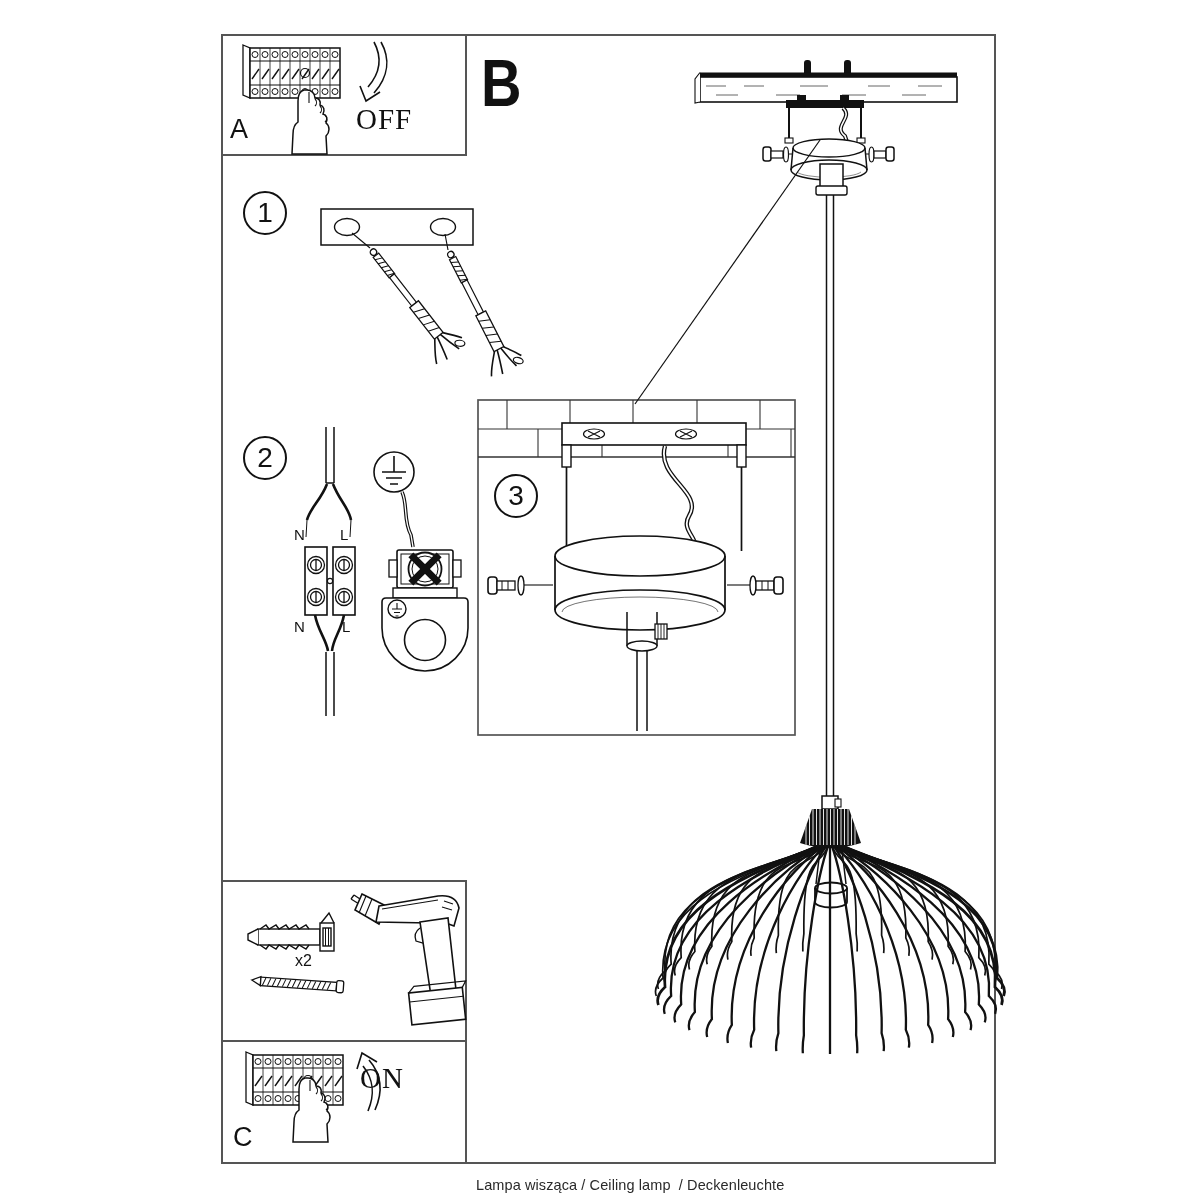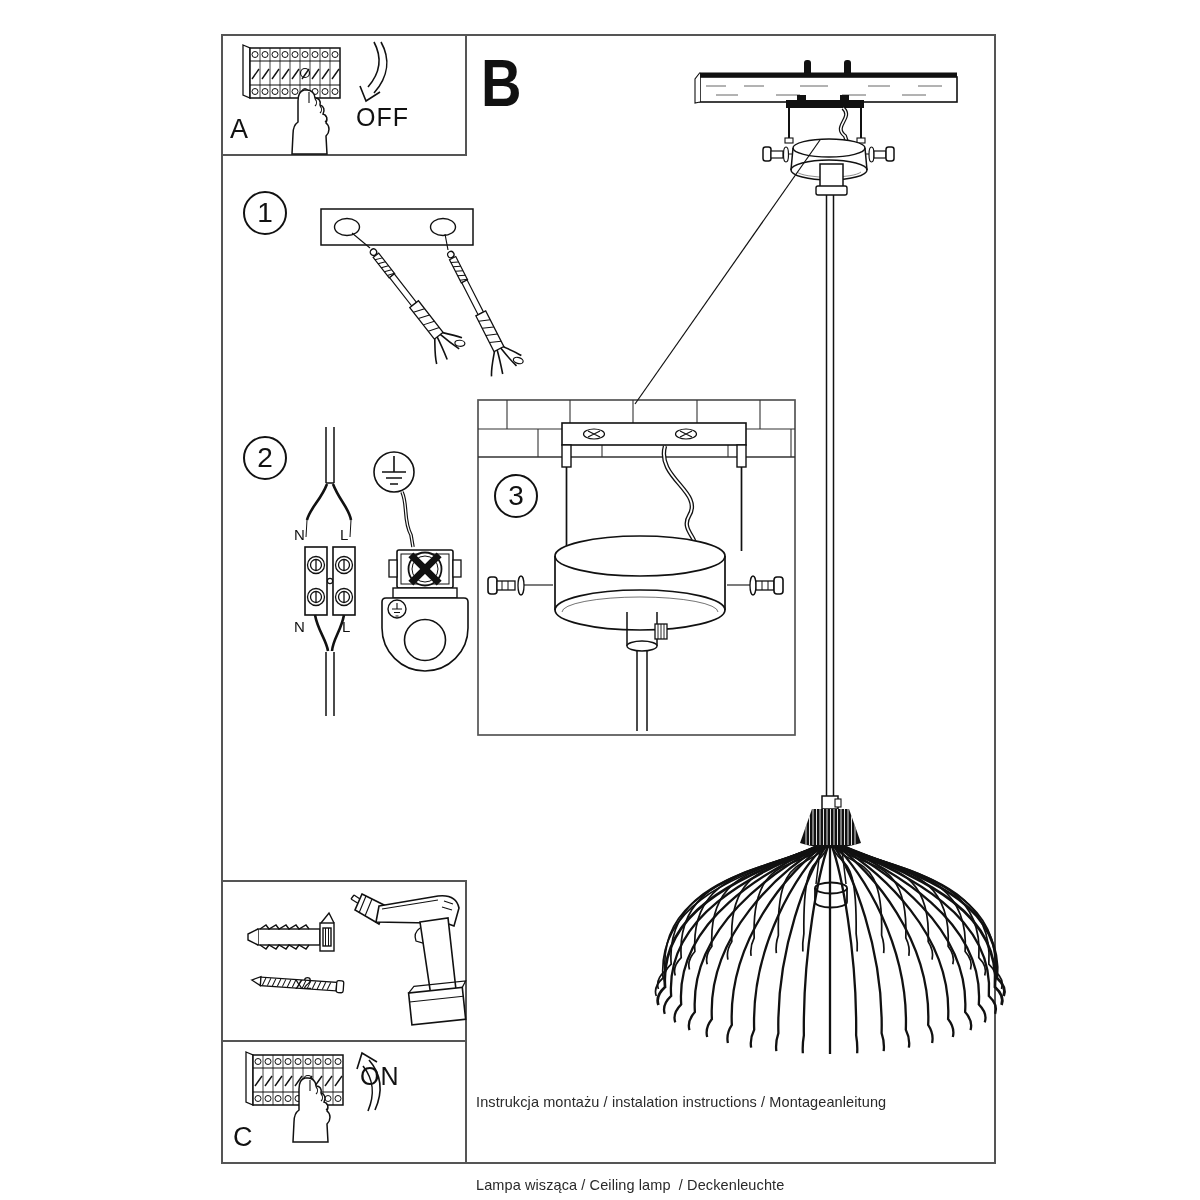--- a/index.html
+++ b/index.html
@@ -2,21 +2,21 @@
 <html><head>
 <meta charset="utf-8">
 <style>
   html,body{margin:0;padding:0;background:#fff;}
   .page{position:relative;width:1200px;height:1200px;background:#fff;overflow:hidden;
         font-family:"Liberation Sans",sans-serif;color:#111;}
   svg{position:absolute;left:0;top:0;}
   .ov{position:absolute;color:#111;white-space:pre;line-height:1;}
   .letter{font-size:27px;}
   .big-b{font-size:66px;font-weight:700;transform:scaleX(.85);transform-origin:left top;}
-  .state{font-size:25px;letter-spacing:1px;}
+  .state{font-size:29px;letter-spacing:1px;font-family:Liberation Serif, serif;}
   .stepnum{width:40px;height:40px;border:2px solid #111;border-radius:50%;
            text-align:center;line-height:40px;font-size:28px;background:#fff;}
   .wlabel{font-size:15px;}
   .qty{font-size:16px;}
   .footer-line{font-size:14.5px;color:#2a2a2a;letter-spacing:.1px;}
 </style>
 </head>
 <body>
 
 <div class="page">
@@ -368,18 +368,17 @@
 
 <div class="ov stepnum" style="left:243px;top:191px;">1</div>
 <div class="ov stepnum" style="left:243px;top:436px;">2</div>
 <div class="ov stepnum" style="left:494px;top:474px;">3</div>
 
 <div class="ov wlabel" style="left:294px;top:527px;">N</div>
 <div class="ov wlabel" style="left:340px;top:527px;">L</div>
 <div class="ov wlabel" style="left:294px;top:619px;">N</div>
 <div class="ov wlabel" style="left:342px;top:619px;">L</div>
 
-<div class="ov qty" style="left:295px;top:953px;margin-top:23px;">x2</div>
-
-<div class="ov footer-line" style="left:476px;top:1095px;">Instrukcja montażu / instalation instructions / Montageanleitung</div>
+<div class="ov qty" style="left:295px;top:953px;">x2</div>
+
 <div class="ov footer-line" style="left:476px;top:1178px;">Lampa wisząca / Ceiling lamp  / Deckenleuchte</div>
 
 </div>
 
 </body></html>

